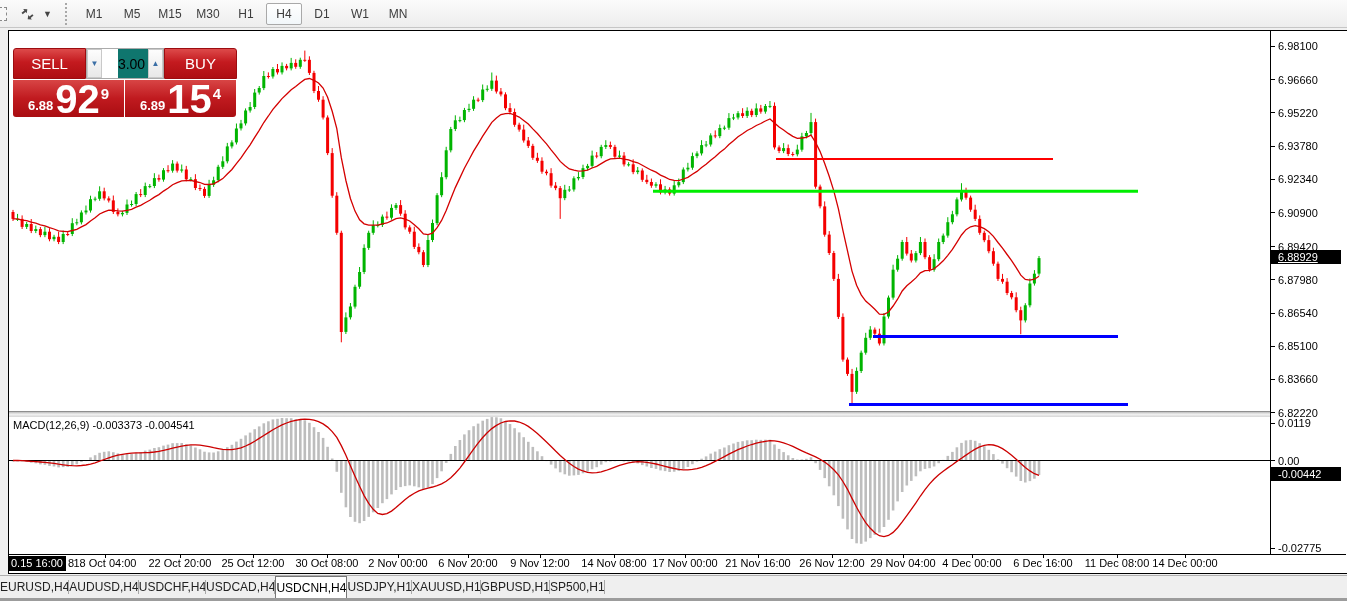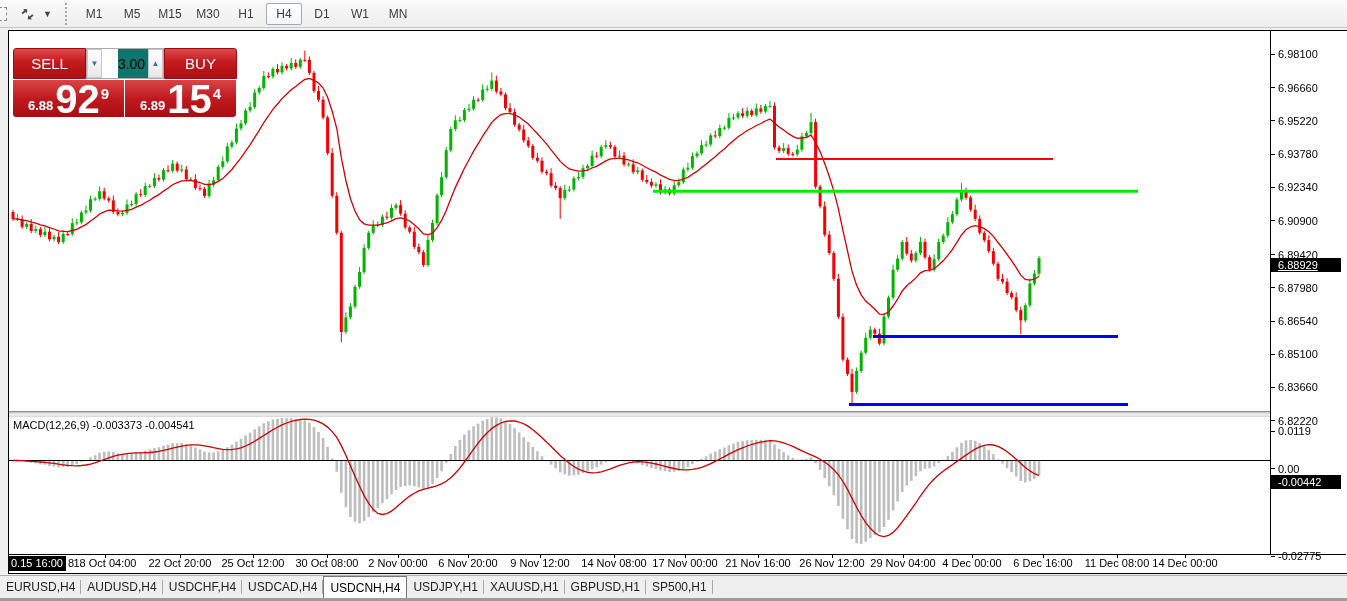--- a/index.html
+++ b/index.html
@@ -24,21 +24,21 @@
   .chart-area { position:absolute; left:8px; top:30px; width:1339px; height:544px;
     background:#ffffff; border:1px solid #000; border-right:none; }
   .pane { position:absolute; left:0; width:1261px; overflow:hidden; background:#fff; }
   #price-pane { top:0; height:380px; }
   #splitter { position:absolute; left:0; top:380px; width:1337px; height:6px;
     background:linear-gradient(180deg,#bdbdbd,#f2f2f2 45%,#d7d7d7); border-top:1px solid #8f8f8f; }
   #macd-pane { top:386px; height:137px; }
   #time-line { position:absolute; left:0; top:523px; width:1337px; height:1px; background:#000; }
   #time-row { position:absolute; left:0; top:524px; width:1105px; height:18px; background:#fff; }
   .v-divider { position:absolute; left:1261px; top:0; width:1px; height:523px; background:#000; }
-  .axis-col { position:absolute; left:1262px; top:0; width:75px; height:523px; background:#fff;margin-top:8px; }
+  .axis-col { position:absolute; left:1262px; top:0; width:75px; height:523px; background:#fff; }
 
   .axis-label { position:absolute; left:0; height:13px; font-size:11px; color:#000;
     white-space:nowrap; display:flex; align-items:center; }
   .axis-label .tick { display:inline-block; width:4px; height:1px; background:#000; margin-right:3px; }
   .axis-current { position:absolute; left:0; width:70px; height:14px; background:#000; color:#fff;
     font-size:11px; display:flex; align-items:center; padding-left:7px; white-space:nowrap; }
 
   .pane-title { position:absolute; left:6px; top:3px; font-size:12px; color:#000; white-space:nowrap; z-index:5; }
   .pane-title .mark { font-size:9px; margin-right:4px; }
   .macd-title { position:absolute; left:4px; top:388px; font-size:11px; color:#000; white-space:nowrap; z-index:5; }
@@ -71,21 +71,21 @@
     display:flex; align-items:flex-end; justify-content:center; padding-bottom:1px; cursor:pointer; }
   .tp-price.sell { border-radius:0 0 0 3px; margin-right:1px; }
   .tp-price.buy  { border-radius:0 0 3px 0; }
   .tp-small { font-size:13px; font-weight:bold; margin:0 2px 3px 0; }
   .tp-big { font-size:40px; font-weight:bold; line-height:33px; }
   .tp-sup { font-size:15px; font-weight:bold; margin:0 0 14px 1px; }
 
   
   .tabbar { position:absolute; left:0; top:575px; width:1347px; height:23px;
     background:#efefef; border-top:1px solid #b0b0b0; display:flex; align-items:stretch; }
-  .tab { padding:0 6px; font-size:12px; color:#222; display:flex; align-items:center;
+  .tab { padding:0 0; font-size:12px; color:#222; display:flex; align-items:center;
     position:relative; cursor:pointer; }
   .tab .sep { position:absolute; right:0; top:4px; height:14px; width:1px; background:#a8a8a8; }
   .tab.active { background:#ffffff; border:1px solid #777; border-bottom:none; color:#000; }
   .bottom-strip { position:absolute; left:0; top:598px; width:1347px; height:3px; background:#9c9c9c; }
 
   svg { display:block; }
 </style>
 </head>
 <body>
 

